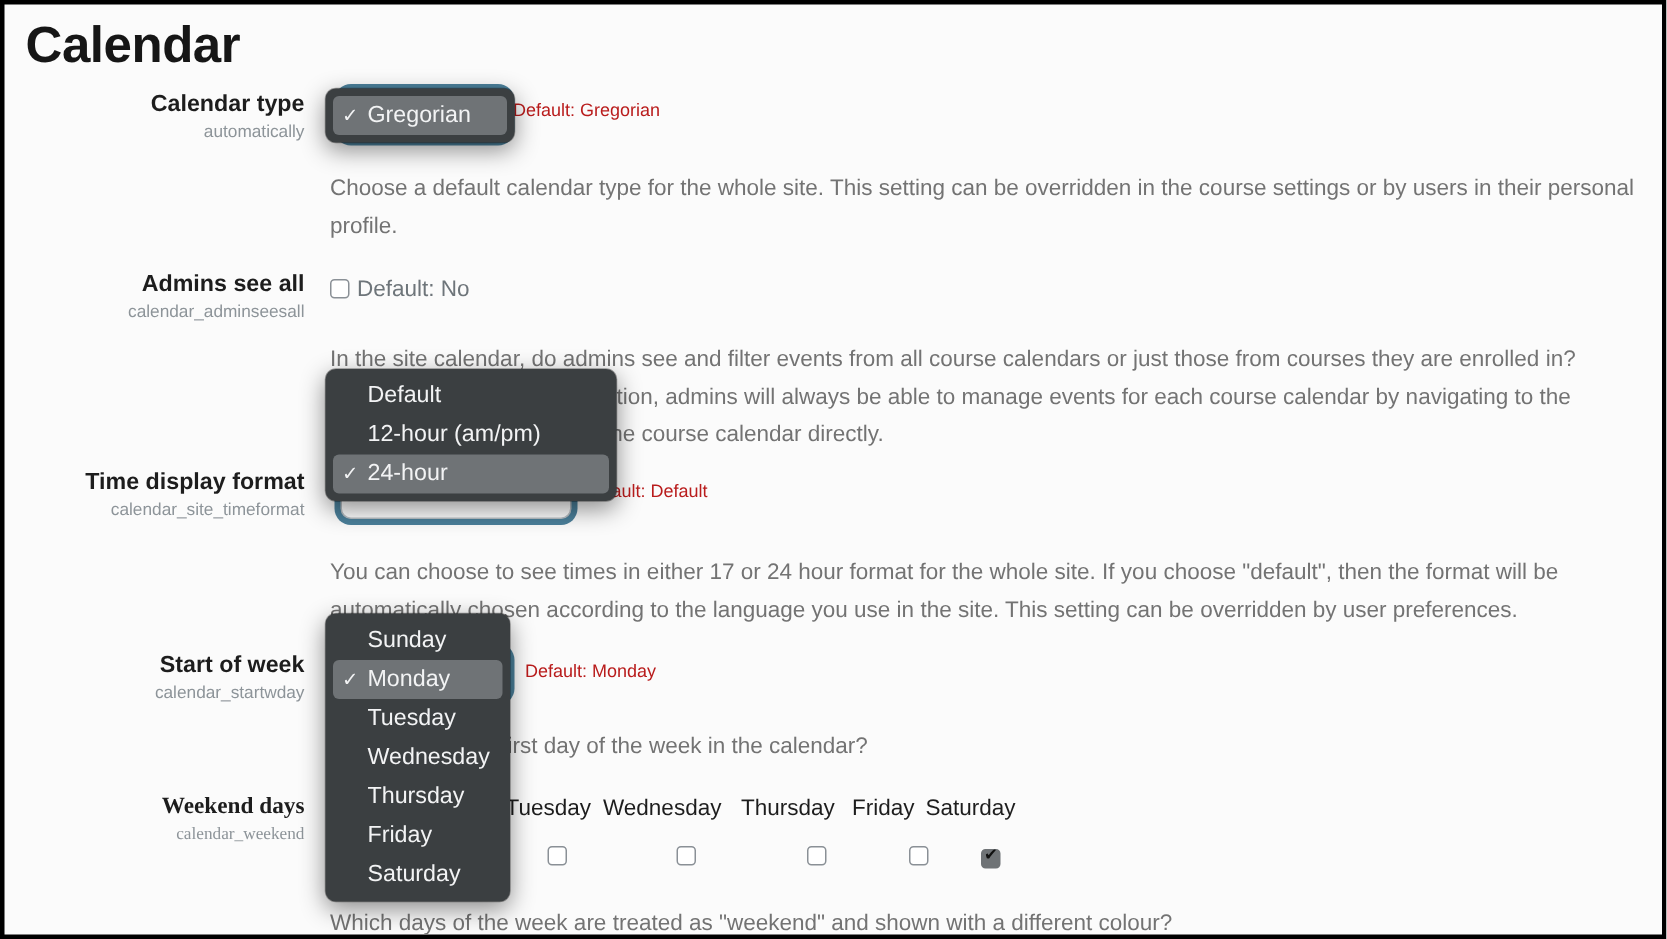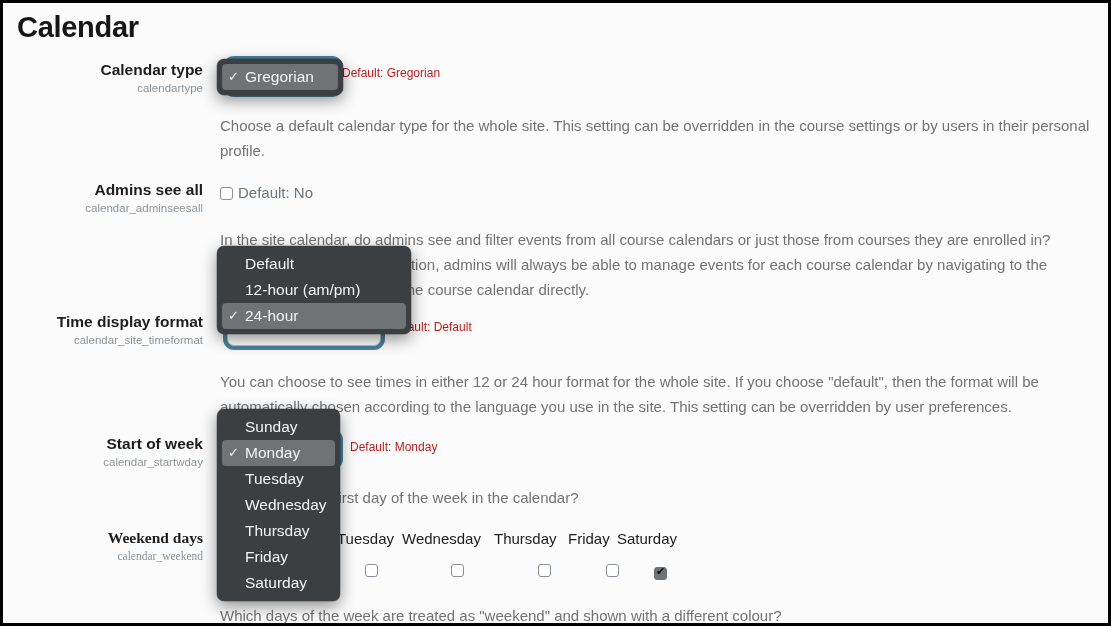--- a/index.html
+++ b/index.html
@@ -19,21 +19,21 @@
     border: 3px solid #000000;
     box-sizing: border-box;
     overflow: hidden;
   }
 
   
   .page-title {
     position: absolute;
     left: 14px;
     top: 8px;
-    font-size: 29px;
+    font-size: 34px;
     font-weight: bold;
     color: #161616;
     letter-spacing: -0.3px;
   }
 
   
   .setting-row {
     position: absolute;
     left: 0;
     width: 1105px;
@@ -161,21 +161,21 @@
 </head>
 <body>
 
 <div id="screen">
 
   <div class="page-title">Calendar</div>
 
   <div class="setting-row" style="top:56px;">
     <div class="label-col" style="top:2px;">
       <span class="label-title">Calendar type</span>
-      <span class="label-key">calendartype</span>
+      <span class="label-key">automatically</span>
     </div>
     <div class="field-col" style="top:0;">
       <span class="default-note" style="position:absolute;left:122px;top:7px;">Default: Gregorian</span>
       <div class="desc" style="position:absolute;left:0;top:54px;width:876px;">Choose a default calendar type for the whole site. This setting can be overridden in the course settings or by users in their personal profile.</div>
     </div>
   </div>
 
   <div class="select-box" style="left:224px;top:57px;width:112px;height:33px;"></div>
 
   <div class="popup" style="left:214px;top:56px;width:126px;">
@@ -198,21 +198,21 @@
     </div>
   </div>
 
   <div class="setting-row" style="top:310px;">
     <div class="label-col" style="top:0;">
       <span class="label-title">Time display format</span>
       <span class="label-key">calendar_site_timeformat</span>
     </div>
     <div class="field-col" style="top:0;">
       <span class="default-note" style="position:absolute;left:169px;top:7px;">Default: Default</span>
-      <div class="desc" style="position:absolute;left:0;top:56px;width:880px;">You can choose to see times in either 12 or 24 hour format for the whole site. If you choose "default", then the format will be automatically chosen according to the language you use in the site. This setting can be overridden by user preferences.</div>
+      <div class="desc" style="position:absolute;left:0;top:56px;width:880px;">You can choose to see times in either 17 or 24 hour format for the whole site. If you choose "default", then the format will be automatically chosen according to the language you use in the site. This setting can be overridden by user preferences.</div>
     </div>
   </div>
 
   <div class="select-box" style="left:224px;top:310px;width:154px;height:33px;"></div>
 
   <div class="popup" style="left:214px;top:243px;width:194px;">
     <div class="popup-item">
       <span>Default</span>
     </div>
     <div class="popup-item">

